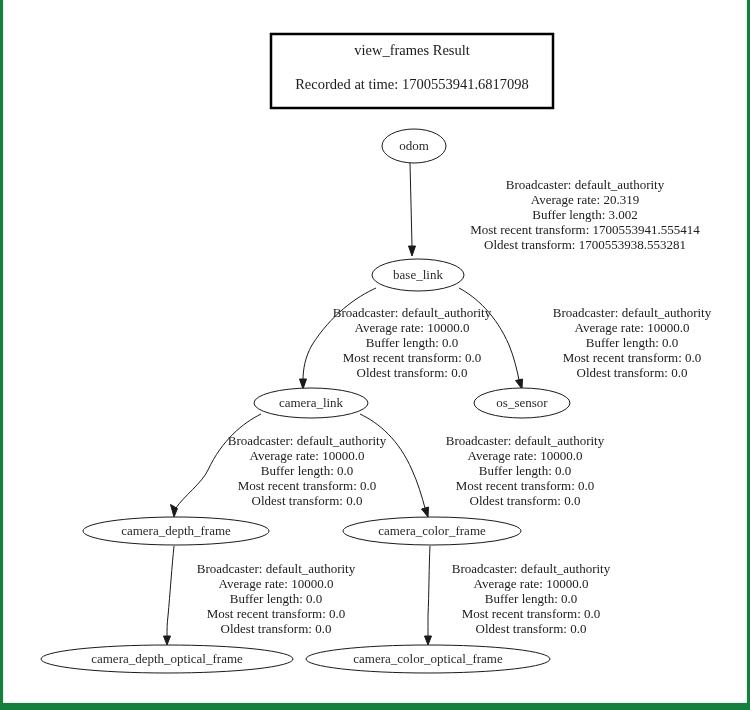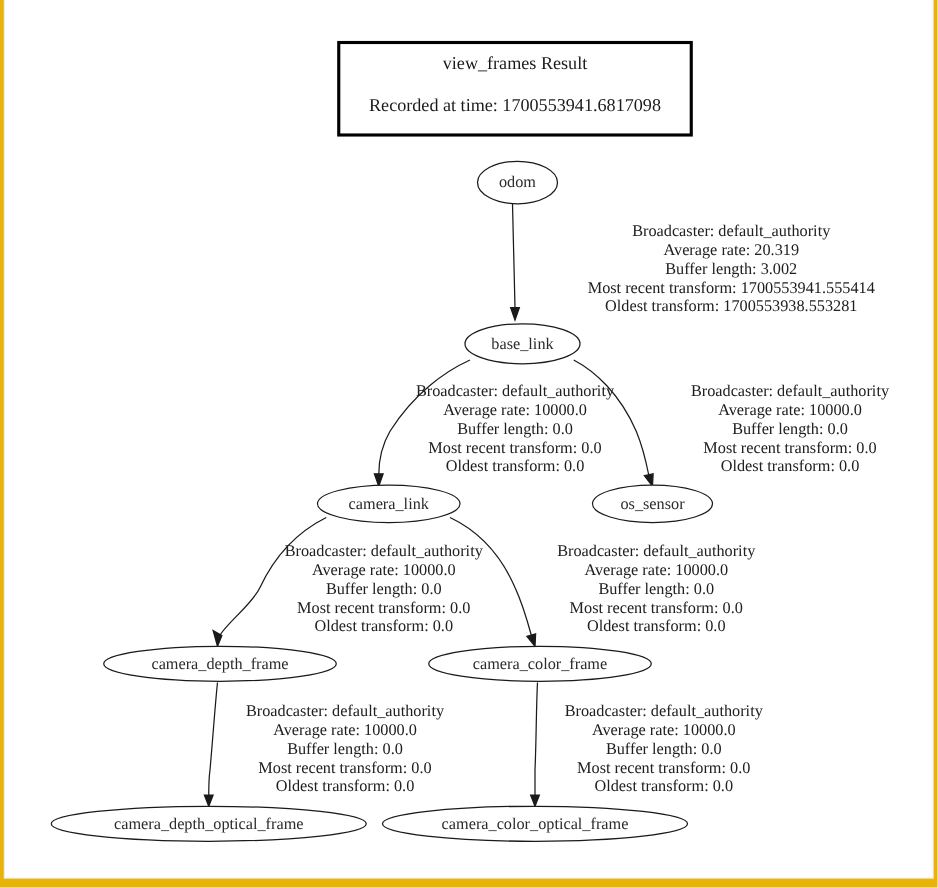--- a/index.html
+++ b/index.html
@@ -10,21 +10,21 @@
   body {
     width: 750px;
     height: 710px;
     overflow: hidden;
     font-family: "Liberation Serif", serif;
   }
   #page {
     position: relative;
     width: 750px;
     height: 710px;
-    background: #eab308;
+    background: #15803d;
     box-sizing: border-box;
   }
   #sheet {
     position: absolute;
     left: 4px;
     top: 0px;
     width: 742px;
     height: 702px;
     background: #ffffff;
     box-shadow: 0 0 0 1px #ececec;

